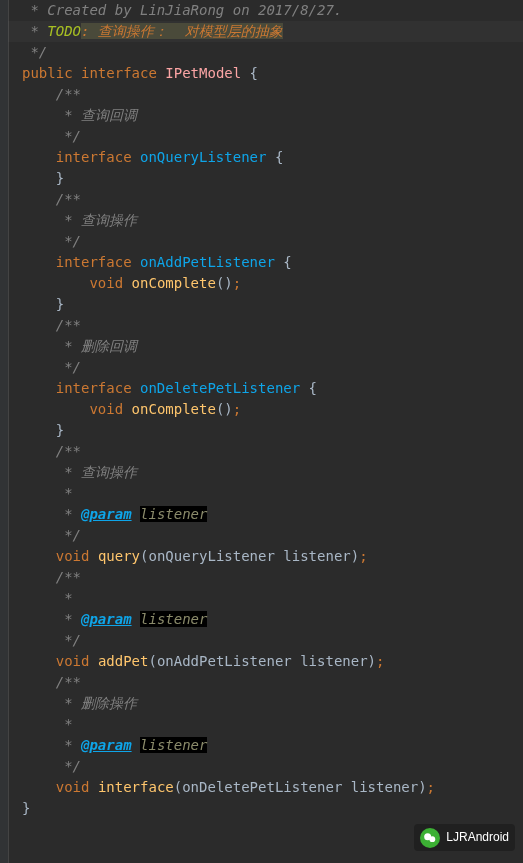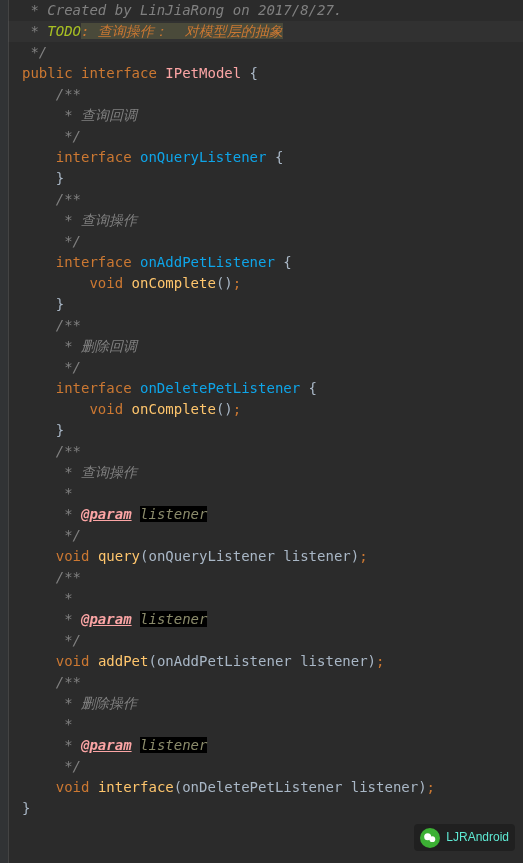--- a/index.html
+++ b/index.html
@@ -34,31 +34,31 @@
   .ln { white-space: pre; }
   .c-comment     { color: #808080; font-style: italic; }
   .c-todo        { color: #a8c023; font-style: italic; }
   .c-highlight   { background: #4a4a3a; color: #cc7832; font-style: italic; }
   .c-keyword     { color: #cc7832; }
   .c-classname   { color: #fca5a5; }
   .c-interface   { color: #0ea5e9; }
   .c-method      { color: #ffc66d; }
   .c-type        { color: #a9b7c6; }
   .c-semi        { color: #cc7832; }
-  .c-docparam    { color: #fca5a5; font-style: italic; font-weight: bold; text-decoration: underline; }
+  .c-docparam    { color: #0ea5e9; font-style: italic; font-weight: bold; text-decoration: underline; }
   .c-paramname   { background: #000000; color: #8a8a6a; font-style: italic; }
   .c-brace       { color: #a9b7c6; }
   .watermark {
     position: absolute;
     right: 8px;
     bottom: 12px;
     display: flex;
     align-items: center;
     gap: 6px;
-    color: #5eead4;
+    color: #ffffff;
     font-family: sans-serif;
     font-size: 12px;
     background: rgba(0,0,0,0.25);
     padding: 3px 6px;
     border-radius: 4px;
   }
   .wm-icon {
     width: 20px;
     height: 20px;
     border-radius: 50%;

